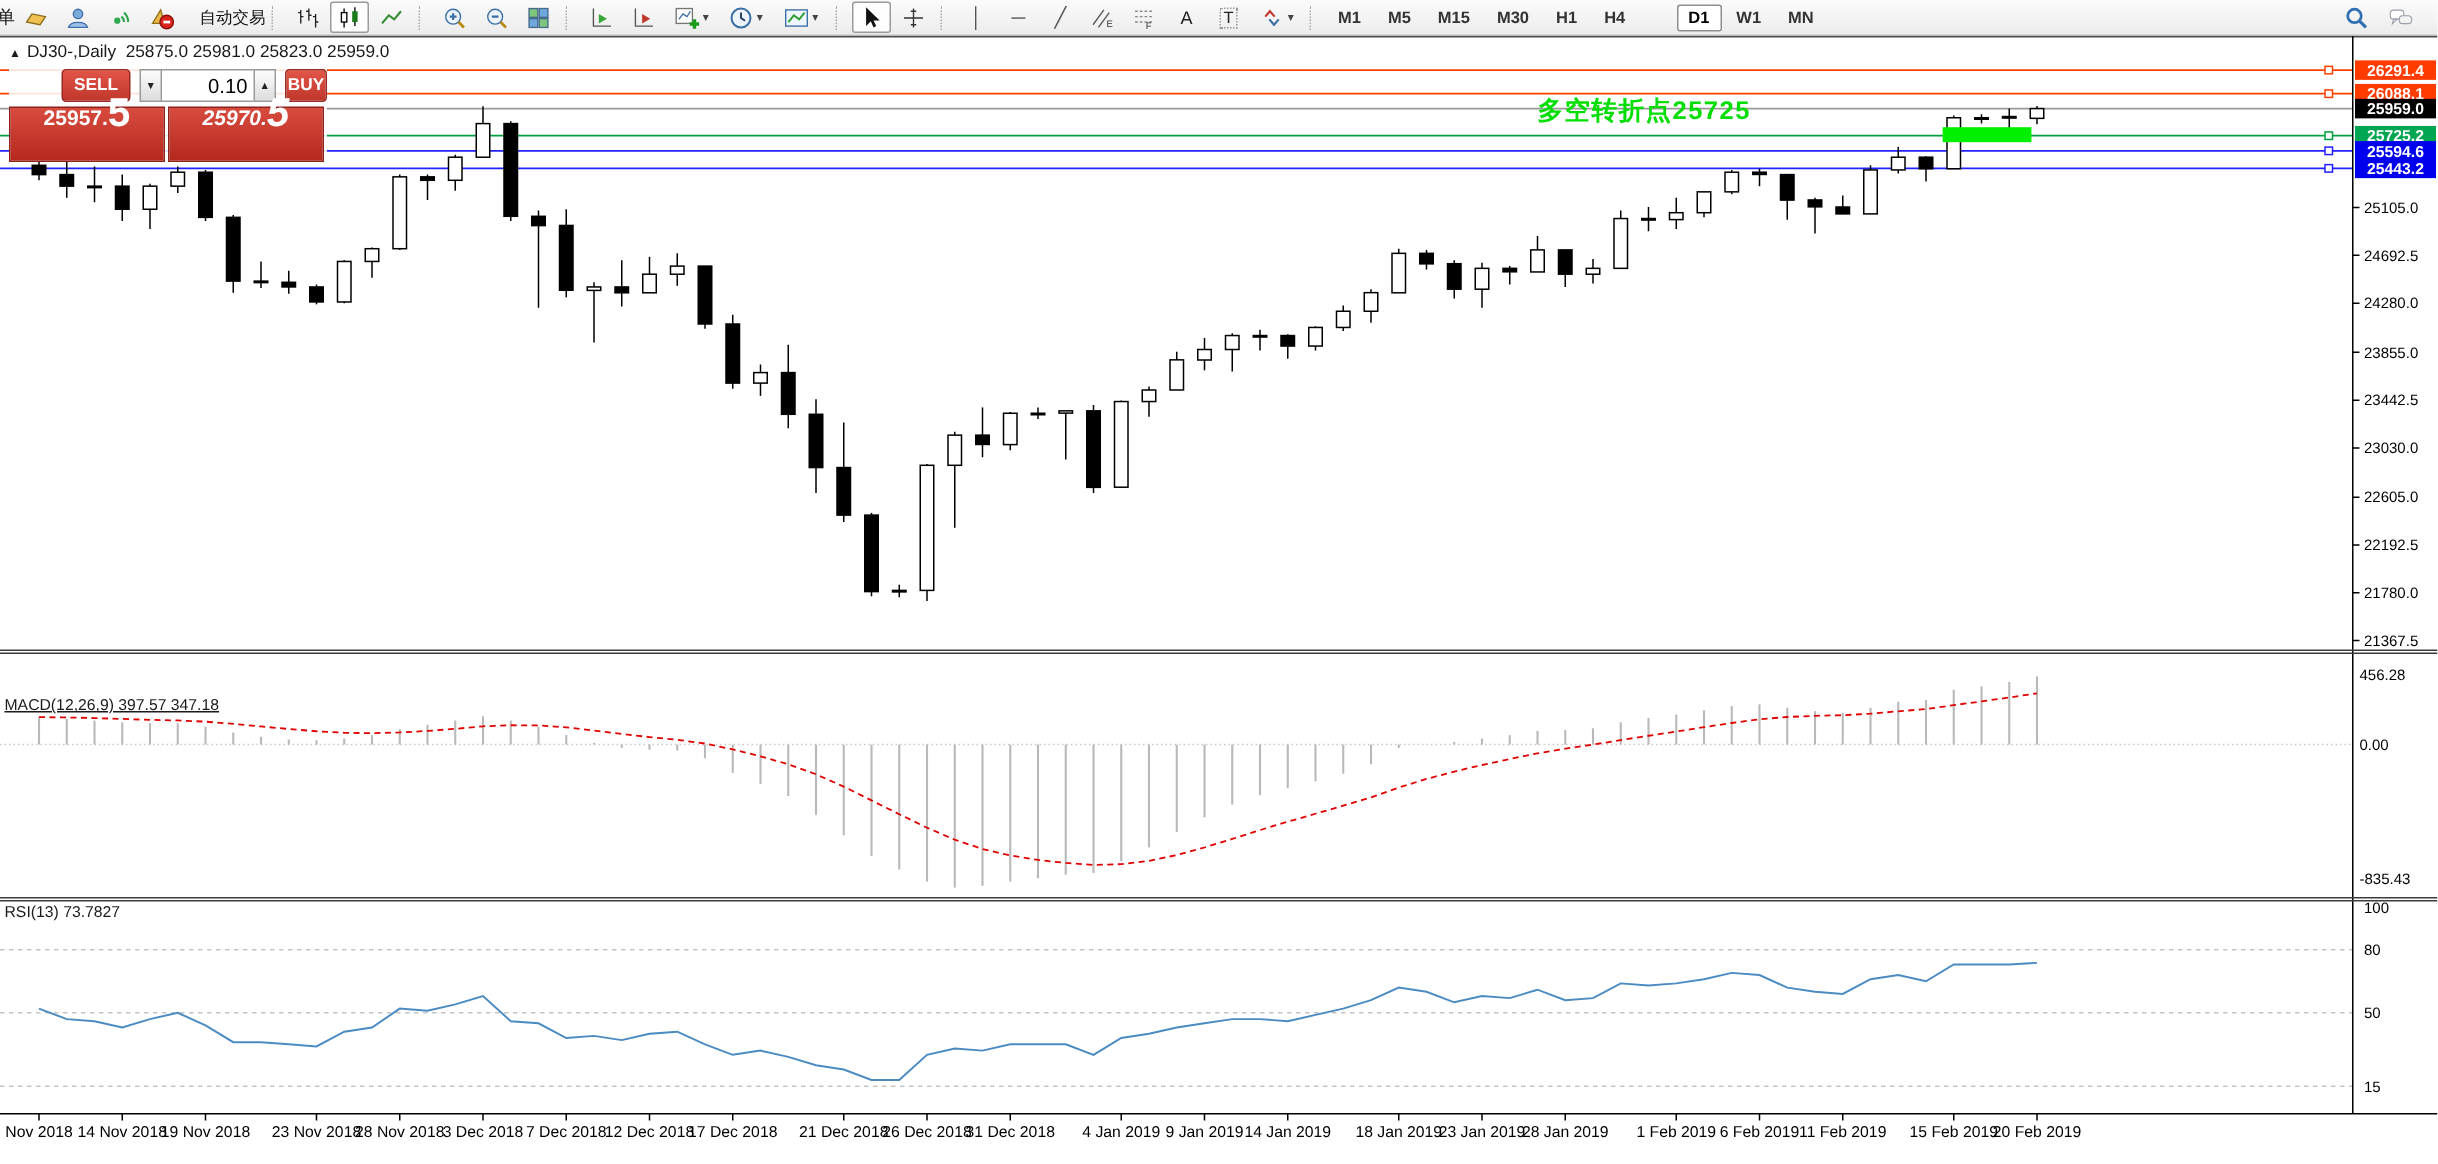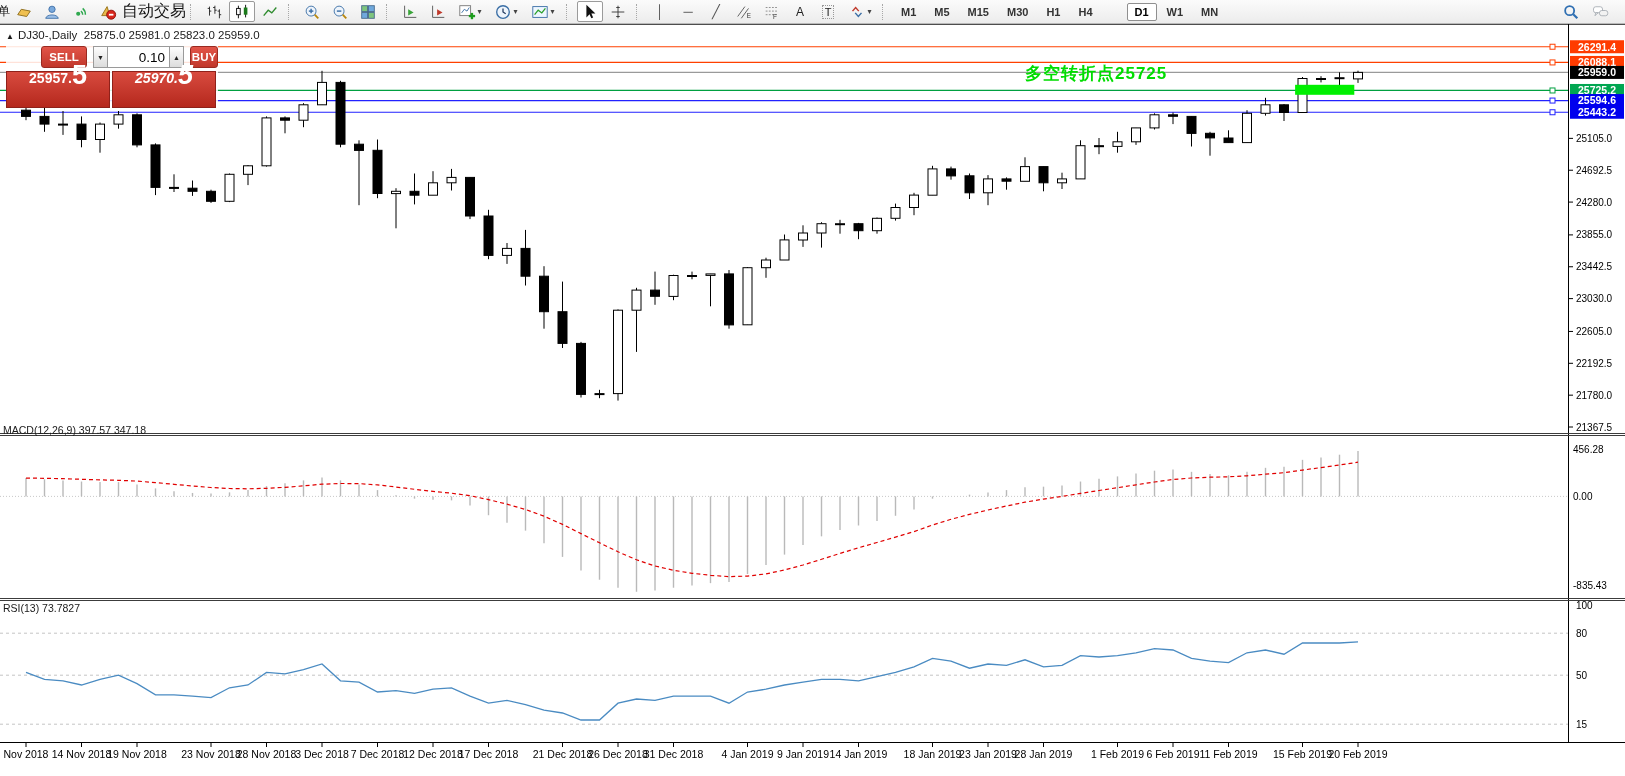--- a/index.html
+++ b/index.html
@@ -9,33 +9,33 @@
   #toolbar { position:absolute; left:0; top:0; width:1625px; height:24px;
              background:linear-gradient(#fbfbfb,#ececec); border-bottom:1px solid #b9b9b9;
              display:flex; align-items:center; white-space:nowrap; }
   .tb-btn { width:26px; height:21px; display:inline-flex; align-items:center; justify-content:center;
             border:1px solid transparent; margin:0 1px; }
   .tb-btn svg { width:18px; height:18px; }
   .tb-btn.pressed { background:#fefefe; border:1px solid #9a9a9a; border-radius:2px; }
   .tb-sep { width:7px; height:16px; border-left:1px dotted #a8a8a8; margin:0 3px 0 4px; }
   .tb-glyph { font-size:13px; color:#555; }
   .tb-text { font-size:12px; color:#111; }
-  .auto-label { font-size:16px; color:#111; margin-left:0; }
+  .auto-label { font-size:11px; color:#111; margin-left:11px; }
   .caret { font-size:8px; color:#444; margin-left:1px; }
   .tf { font-size:11px; font-weight:bold; color:#333; padding:2px 7px; margin:0 1px;
         border:1px solid transparent; }
   .tf.active { background:#fff; border:1px solid #8f8f8f; border-radius:2px; color:#000;margin-left:25px; }
   #tb-right { position:absolute; right:8px; top:1px; display:flex; align-items:center; }
   
   #chart-area { position:absolute; left:0; top:24px; width:1625px; height:752px; background:#fff; }
   #chart-svg { position:absolute; left:0; top:0; }
   #chart-title { position:absolute; left:6px; top:5px; font-size:11.5px; color:#1a1a1a;text-align:center; }
   #chart-title .arrow { font-size:8px; margin-right:4px; }
   .ind-label { position:absolute; left:3px; font-size:10.5px; color:#1a1a1a; }
-  #macd-label { top:400px; }
+  #macd-label { top:440px;text-decoration:underline; }
   #rsi-label  { top:578px; }
   #annotation { position:absolute; left:1025px; top:38px; font-size:17px; font-weight:bold;
                 color:#00dd00; letter-spacing:1px; }
   
   #ocp { position:absolute; left:6px; top:21px; width:212px; background:rgba(255,255,255,.85); }
   #ocp-row1 { display:flex; align-items:center; height:24px; }
   .trade-btn { height:22px; display:flex; align-items:center; justify-content:center;
                font-size:11.5px; font-weight:bold; color:#fff; border-radius:3px;
                background:linear-gradient(#e25549,#c1372b); border:1px solid #992a21; }
   #sell-btn { width:46px;margin-left:35px; } #buy-btn { width:28px; }

